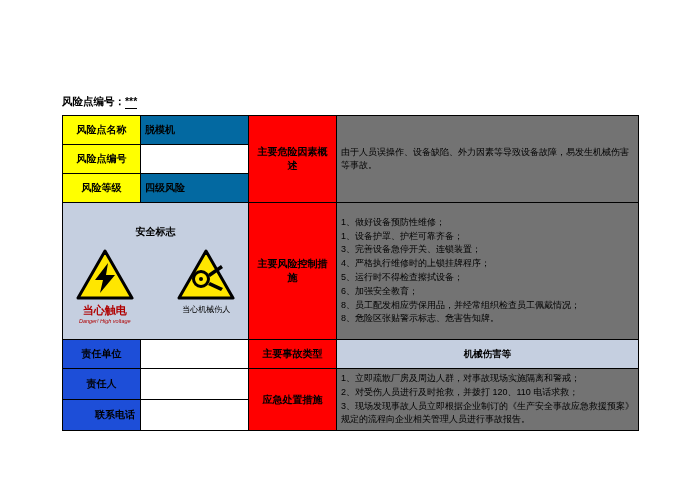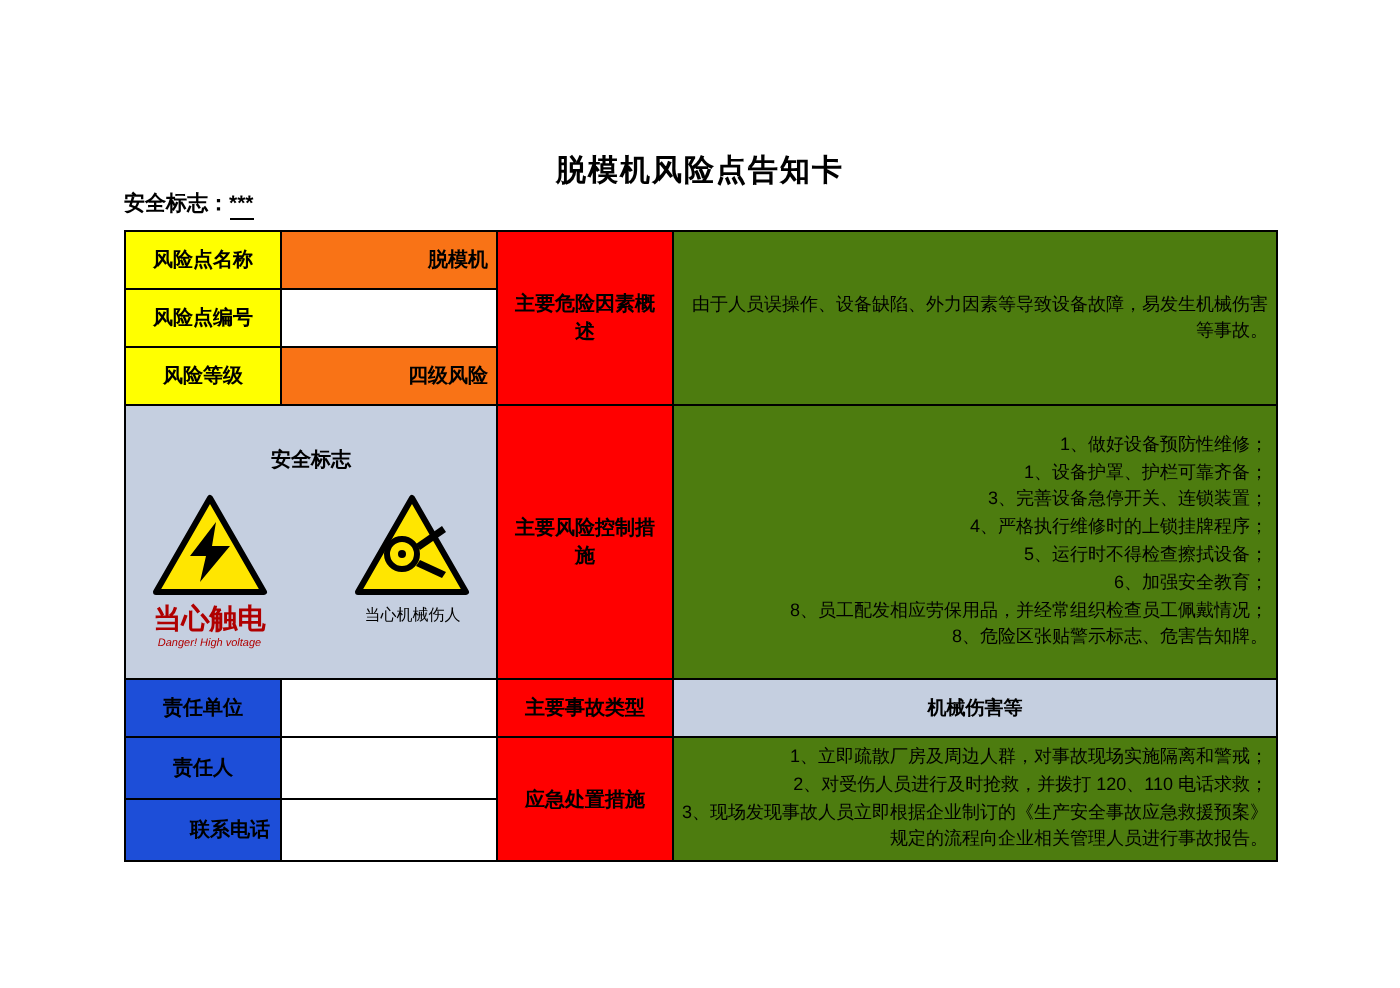--- a/index.html
+++ b/index.html
@@ -64,43 +64,42 @@
     font-weight: bold;
     font-size: 10px;
   }
   .lbl-green {
     background: #1d4ed8;
     text-align: center;
     font-weight: bold;
     font-size: 10px;
   }
   .val-blue {
-    background: #f97316;
-    text-align: right;
+    background: #0369a1;
+    text-align: left;
     font-weight: bold;
     font-size: 10px;
   }
   .val-plain {
     background: #ffffff;
   }
   .hdr-red {
     background: #ff0000;
     text-align: center;
     font-weight: bold;
     font-size: 10px;
     color: #000000;
     margin-top: 16px;
   }
   .body-blue {
-    background: #4d7c0f;
+    background: #737373;
     font-size: 9px;
     line-height: 1.42;
     padding: 4px 6px;
     vertical-align: middle;
-    text-align: right;
   }
   .body-blue-c {
     background: #c5cfe0;
     font-size: 9.5px;
     text-align: center;
     font-weight: bold;
   }
   .body-blue p {
     margin: 0 0 1px 0;
   }
@@ -125,21 +124,21 @@
   }
   .sign {
     width: 92px;
     text-align: center;
   }
   .sign svg {
     display: block;
     margin: 0 auto;
   }
   .sign-cap1 {
-    font-size: 14px;
+    font-size: 11px;
     font-weight: bold;
     color: #b00000;
     margin-top: 2px;
   }
   .sign-cap2 {
     font-size: 5.5px;
     color: #b00000;
     font-style: italic;
   }
   .sign-cap-black {
@@ -147,24 +146,23 @@
     color: #000;
     margin-top: 3px;
   }
   .nowrap { white-space: nowrap; font-family: Liberation Mono, monospace; }
 </style>
 </head>
 <body>
 
 <div class="page">
 
-  <div class="title">脱模机风险点告知卡</div>
 
   <div class="company">
-    <span>安全标志：</span><span class="underline">***</span>
+    <span>风险点编号：</span><span class="underline">***</span>
   </div>
 
   <table class="card">
     <colgroup>
       <col style="width:78px">
       <col style="width:108px">
       <col style="width:88px">
       <col style="width:302px">
     </colgroup>
     <tbody>

